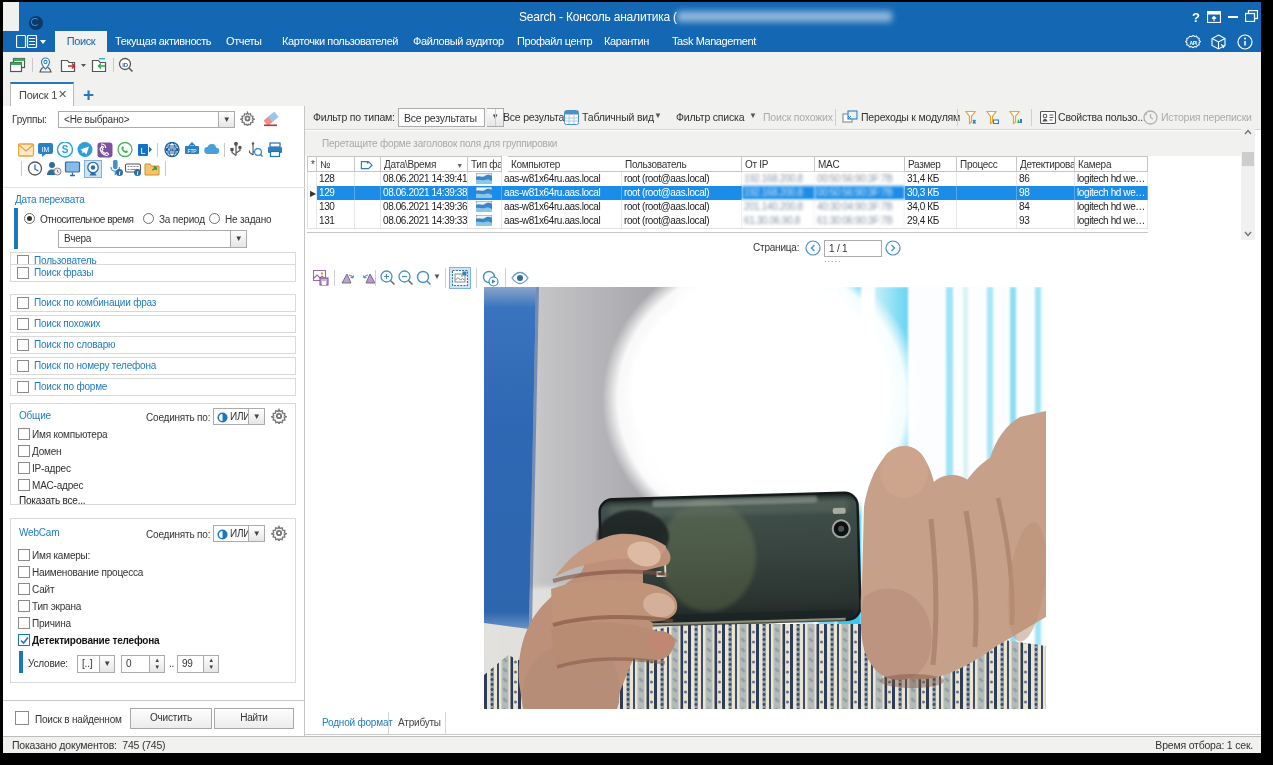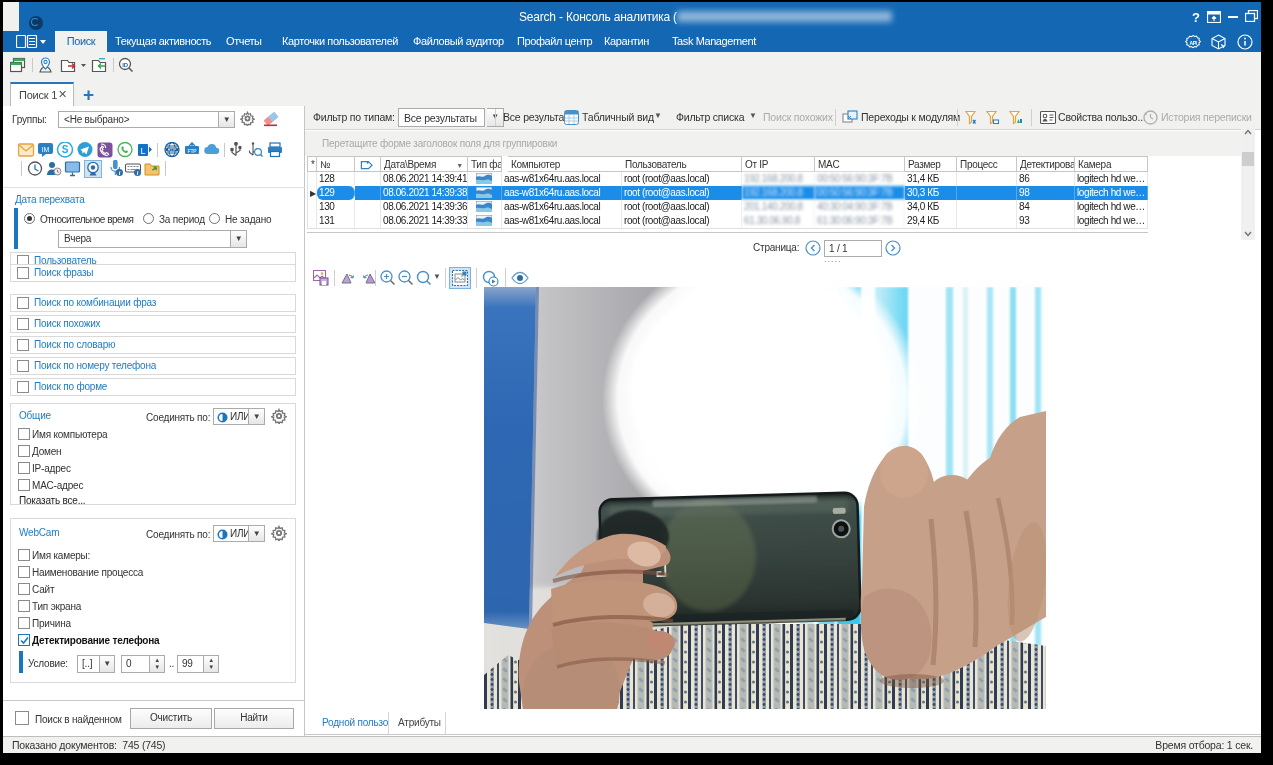--- a/index.html
+++ b/index.html
@@ -496,21 +496,21 @@
       <div class="gr" style="left:195px;top:16px;width:120px;">aas-w81x64ru.aas.local</div>
       <div class="gr" style="left:315px;top:16px;width:120px;">root (root@aas.local)</div>
       <div class="gr blur" style="left:435px;top:16px;width:73px;">192.168.200.8</div>
       <div class="gr blur" style="left:508px;top:16px;width:90px;">00:50:56:90:3F:7B</div>
       <div class="gr" style="left:598px;top:16px;width:52px;">31,4 КБ</div>
       <div class="gr" style="left:650px;top:16px;width:60px;"></div>
       <div class="gr" style="left:710px;top:16px;width:58px;">86</div>
       <div class="gr" style="left:768px;top:16px;width:73px;">logitech hd we…</div>
 
       <div class="gr" style="left:0;top:30px;width:10px;border-left:1px solid #e0e0e0;color:#333;font-size:8px;padding-top:3px;">▶</div>
-      <div class="gr sel" style="left:10px;top:30px;width:38px;border-radius:6px;">129</div>
+      <div class="gr sel" style="left:10px;top:30px;width:38px;">129</div>
       <div class="gr sel" style="left:48px;top:30px;width:26px;"></div>
       <div class="gr sel" style="left:74px;top:30px;width:87px;">08.06.2021 14:39:38</div>
       <div class="gr sel" style="left:161px;top:30px;width:34px;"><svg width="16" height="11" style="margin-left:6px;">
             <rect width="16" height="11" fill="#eaf4fc" stroke="#888"></rect>
             <path d="M0 4c3-2 6 1 9-1s5-1 7 0V11H0z" fill="#3a86c8"></path>
             <path d="M0 7c3-1 6 1 9 0s5 0 7 1V11H0z" fill="#8ac8e8"></path>
           </svg></div>
       <div class="gr sel" style="left:195px;top:30px;width:120px;">aas-w81x64ru.aas.local</div>
       <div class="gr sel" style="left:315px;top:30px;width:120px;">root (root@aas.local)</div>
       <div class="gr sel blursel" style="left:435px;top:30px;width:73px;">192.168.200.8</div>
@@ -773,21 +773,21 @@
         <ellipse cx="504" cy="202" rx="18" ry="14" fill="#c6a088"></ellipse>
         <path d="M447 232 C452 280 454 330 449 378" stroke="#a1765f" stroke-width="5" fill="none" opacity=".6"></path>
         <path d="M482 224 C490 270 494 318 491 360" stroke="#a1765f" stroke-width="5" fill="none" opacity=".6"></path>
         <path d="M514 211 C524 254 530 298 528 338" stroke="#a1765f" stroke-width="4.5" fill="none" opacity=".55"></path>
         <ellipse cx="543" cy="295" rx="18" ry="60" fill="#b98f74" opacity=".5" transform="rotate(7 543 295)"></ellipse>
         <ellipse cx="428" cy="394" rx="32" ry="7" fill="#7a5240" opacity=".45"></ellipse>
       </g>
     </svg>
     </div>
     <div id="ivtabs">
-      <span class="bluetext" style="position:absolute;left:17px;top:5px;">Родной пользо</span>
+      <span class="bluetext" style="position:absolute;left:17px;top:5px;">Родной формат</span>
       <span style="position:absolute;left:93px;top:5px;color:#444;">Атрибуты</span>
       <div style="position:absolute;left:83px;top:0;width:1px;height:23px;background:#d5d5d5;"></div>
       <div style="position:absolute;left:140px;top:0;width:1px;height:23px;background:#d5d5d5;"></div>
     </div>
   </div>
   <div id="statusbar">
     <span style="position:absolute;left:9px;top:2px;">Показано документов:&nbsp; 745 (745)</span>
     <span style="position:absolute;right:8px;top:2px;">Время отбора: 1 сек.</span>
   </div>
 </div>

